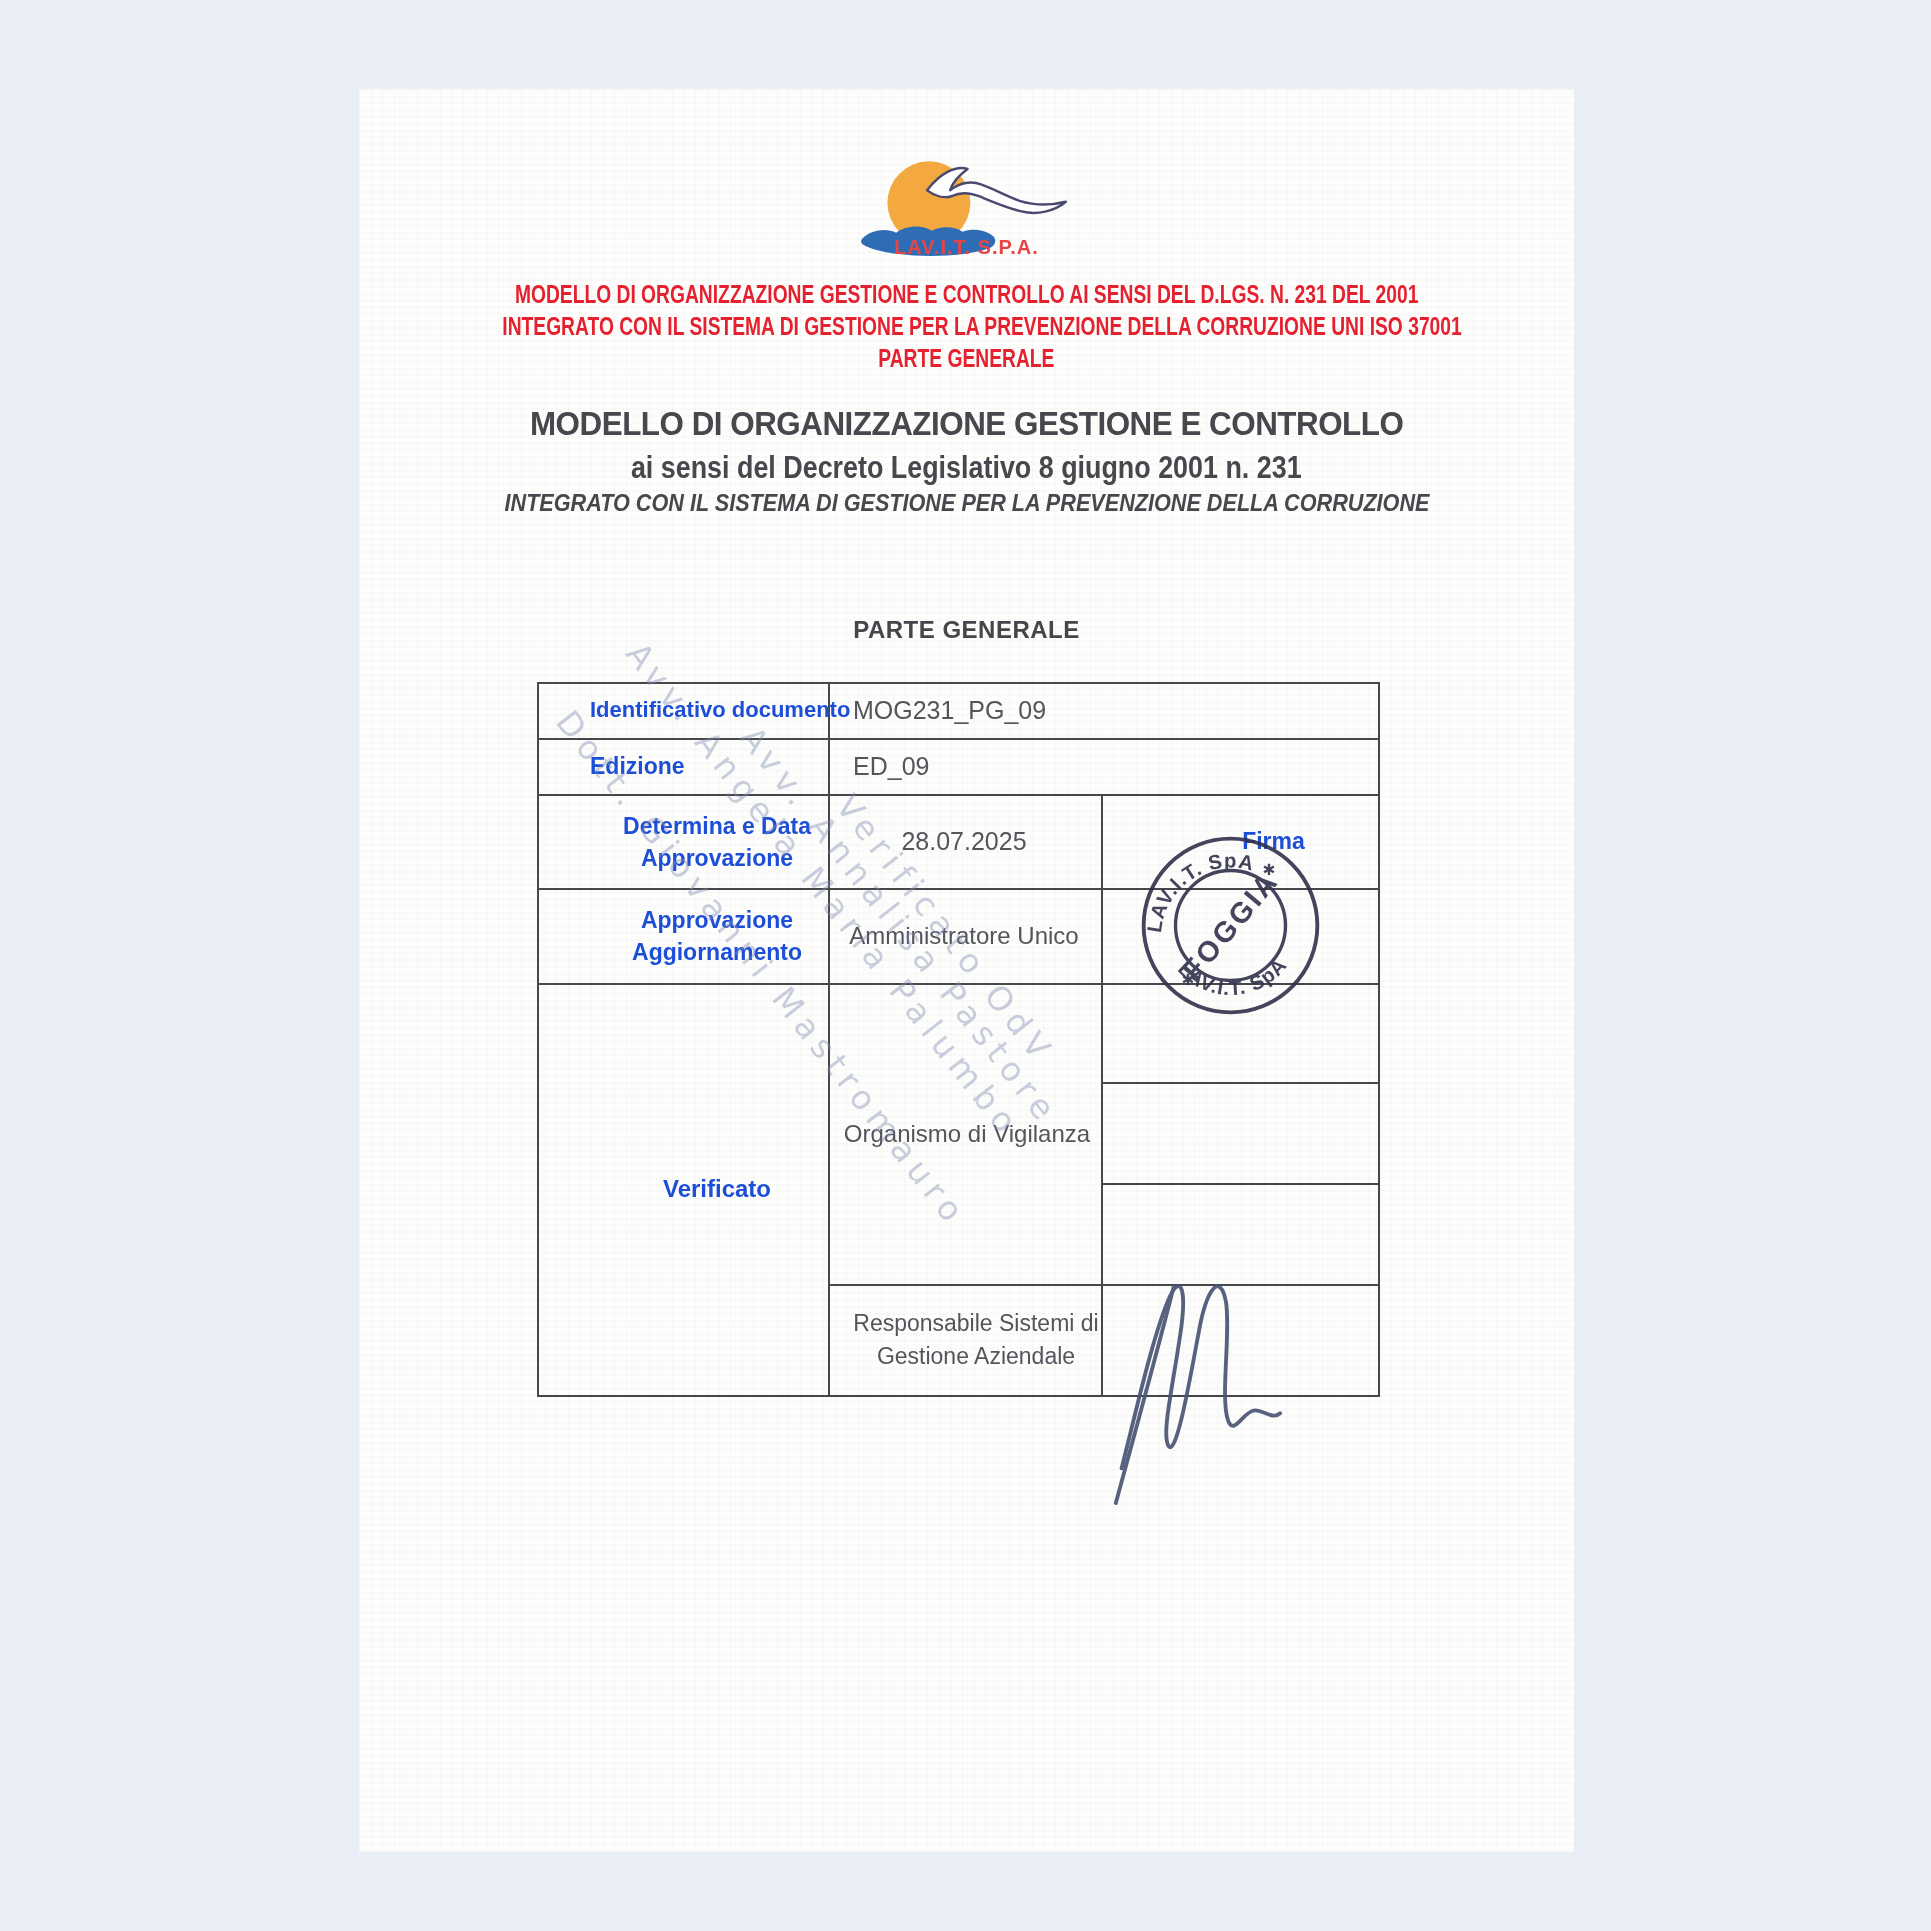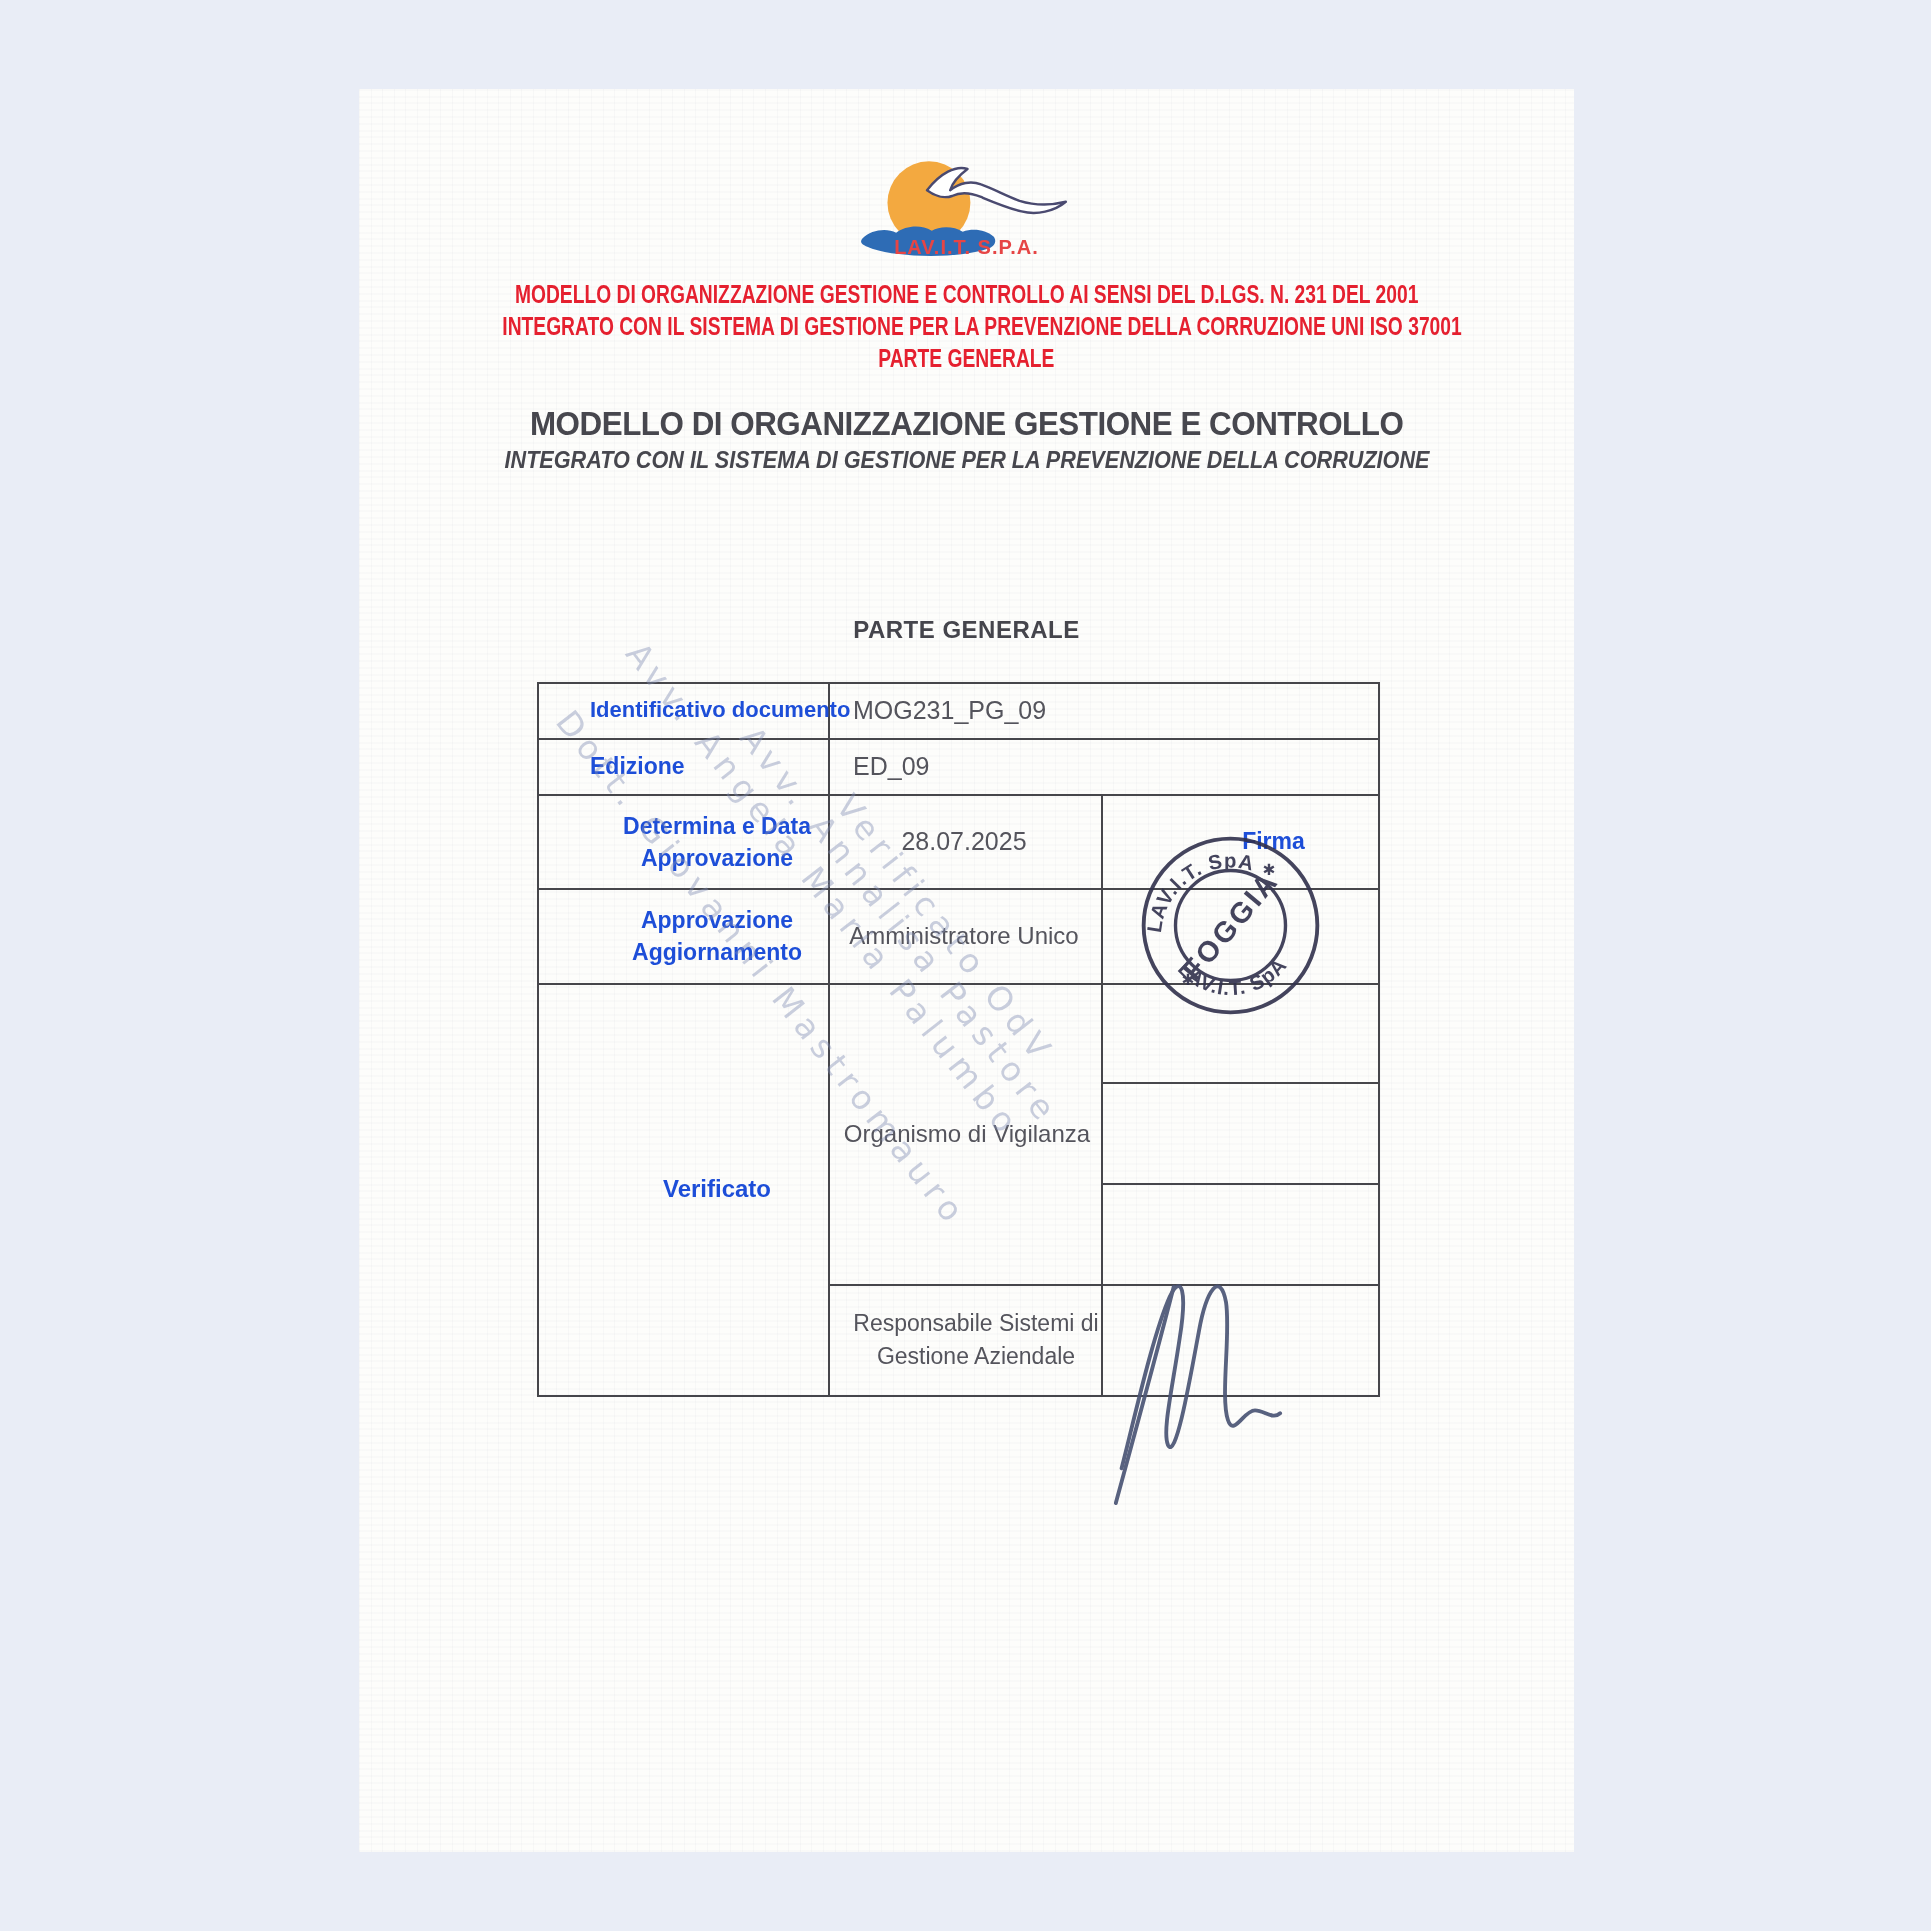--- a/index.html
+++ b/index.html
@@ -82,20 +82,21 @@
     <div class="abs center" id="company-name">LAV.I.T. S.P.A.</div>
 
     <div class="abs center" id="red-header">
       <div><span class="nowrap cond">MODELLO DI ORGANIZZAZIONE GESTIONE E CONTROLLO AI SENSI DEL D.LGS. N. 231 DEL 2001</span></div>
       <div><span class="nowrap cond">INTEGRATO CON IL SISTEMA DI GESTIONE PER LA PREVENZIONE DELLA CORRUZIONE UNI ISO 37001</span></div>
       <div><span class="nowrap cond">PARTE GENERALE</span></div>
     </div>
 
     <div class="abs center" id="main-title">
       <div class="title-l1"><span class="nowrap cond">MODELLO DI ORGANIZZAZIONE GESTIONE E CONTROLLO</span></div>
+      <div class="title-l2"><span class="nowrap cond">ai sensi del Decreto Legislativo 8 giugno 2001 n. 231</span></div>
       <div class="title-l3"><span class="nowrap cond">INTEGRATO CON IL SISTEMA DI GESTIONE PER LA PREVENZIONE DELLA CORRUZIONE</span></div>
     </div>
 
     <div class="abs center" id="section-heading">PARTE GENERALE</div>
 
     <div>
       <div class="tline v" style="left:178px;top:593px;height:715px;"></div>
       <div class="tline v" style="left:469px;top:593px;height:715px;"></div>
       <div class="tline v" style="left:742px;top:705px;height:603px;"></div>
       <div class="tline v" style="left:1019px;top:593px;height:715px;"></div>

